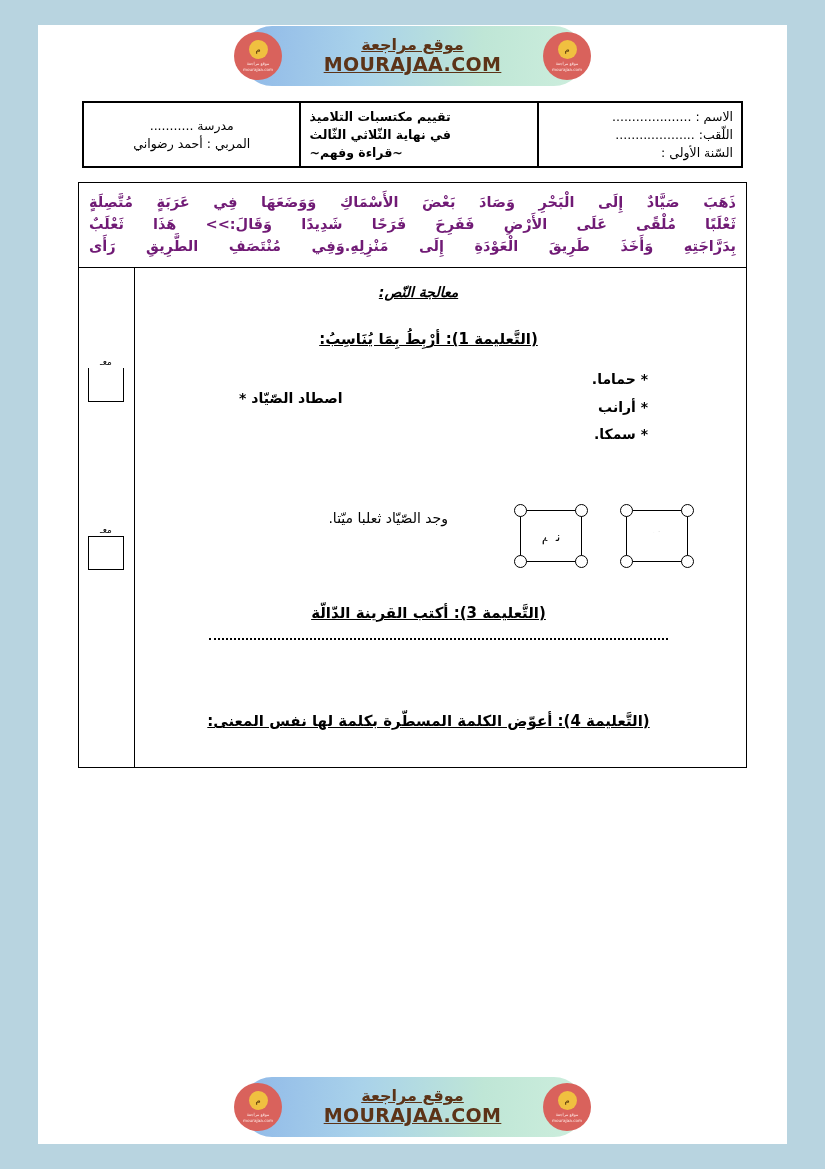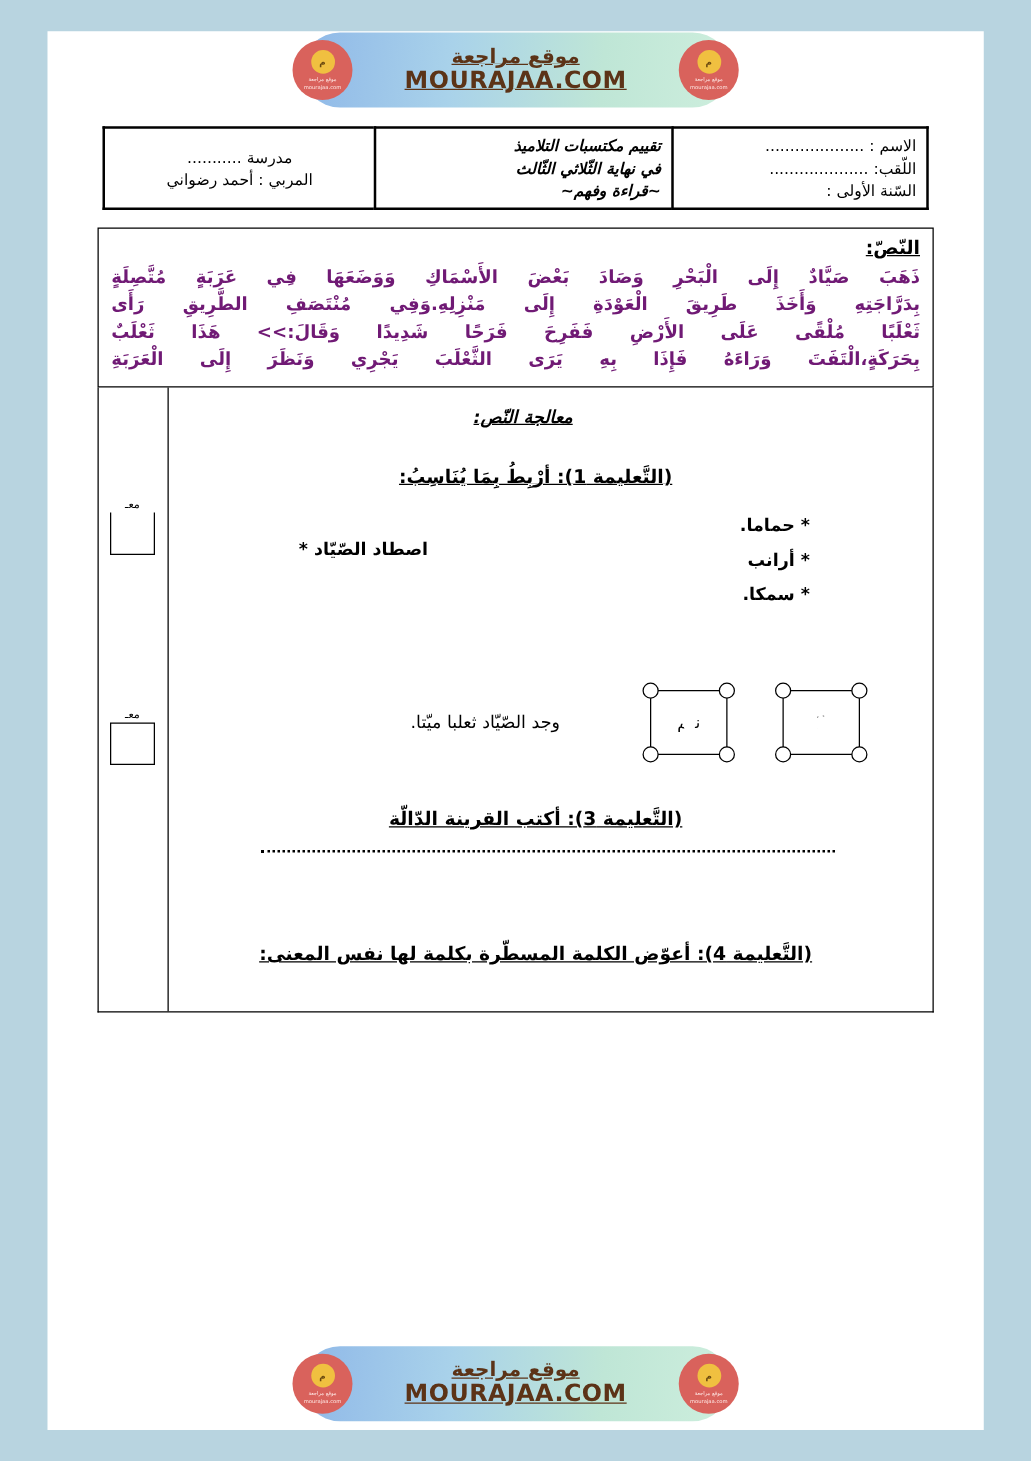--- a/index.html
+++ b/index.html
@@ -96,21 +96,21 @@
   }
   .hdr-table td {
     border: 2px solid #000;
     padding: 5px 8px;
     vertical-align: middle;
     font-size: 12.5px;
     color: #000;
     line-height: 1.42;
   }
   .hdr-cell-right { width: 33%; text-align: center; }
-  .hdr-cell-mid   { width: 36%; text-align: right; font-weight: bold; font-style: italic; }
+  .hdr-cell-mid   { width: 36%; text-align: left; font-weight: bold; }
   .hdr-cell-left  { width: 31%; text-align: right; }
   .hdr-line { white-space: nowrap; }
 
   
   .txt-box {
     margin: 14px 40px 0 40px;
     border: 1.5px solid #000;
     padding: 6px 10px 10px 10px;
   }
   .txt-title {
@@ -195,21 +195,20 @@
     padding: 0 80px 0 90px;
     font-weight: bold;
   }
   .match-right { font-size: 14px; padding-top: 24px; }
   .match-left { font-size: 14px; line-height: 1.95; text-align: right; }
 
   
   .tf-row {
     display: flex;
     flex-direction: row-reverse;
-    align-items: center;
     margin-top: 20px;
     padding: 0 40px 0 30px;
     gap: 44px;
   }
   .tf-stmt { font-size: 14px; flex: 1; text-align: right; padding-right: 28px;}
   .tf-box {
     width: 62px; height: 52px;
     border: 1.5px solid #000;
     display: flex; align-items: center; justify-content: center;
     font-size: 13px;
@@ -291,26 +290,24 @@
         <td class="hdr-cell-right">
           <div>مدرسة ...........</div>
           <div>المربي : أحمد رضواني</div>
         </td>
       </tr>
     </tbody>
       </table>
   </div>
 
   <div class="txt-box">
-    <div class="txt-title">النّصّ:</div>
     <div class="txt-body">
       <p>ذَهَبَ صَيَّادٌ إِلَى الْبَحْرِ وَصَادَ بَعْضَ الأَسْمَاكِ وَوَضَعَهَا فِي عَرَبَةٍ مُتَّصِلَةٍ</p>
+      <p>ثَعْلَبًا مُلْقًى عَلَى الأَرْضِ فَفَرِحَ فَرَحًا شَدِيدًا وَقَالَ:&gt;&gt; هَذَا ثَعْلَبٌ</p>
       <p>بِدَرَّاجَتِهِ وَأَخَذَ طَرِيقَ الْعَوْدَةِ إِلَى مَنْزِلِهِ.وَفِي مُنْتَصَفِ الطَّرِيقِ رَأَى</p>
-      <p>ثَعْلَبًا مُلْقًى عَلَى الأَرْضِ فَفَرِحَ فَرَحًا شَدِيدًا وَقَالَ:&gt;&gt; هَذَا ثَعْلَبٌ</p>
-      <p>بِحَرَكَةٍ،الْتَفَتَ وَرَاءَهُ فَإِذَا بِهِ يَرَى الثَّعْلَبَ يَجْرِي وَنَظَرَ إِلَى الْعَرَبَةِ</p>
     </div>
   </div>
 
   <div class="ex-box">
 
     <div class="score-col">
       <div class="score-item" style="top:90px;">
         <div class="score-label">معـ</div>
         <div class="score-box"></div>
       </div>

